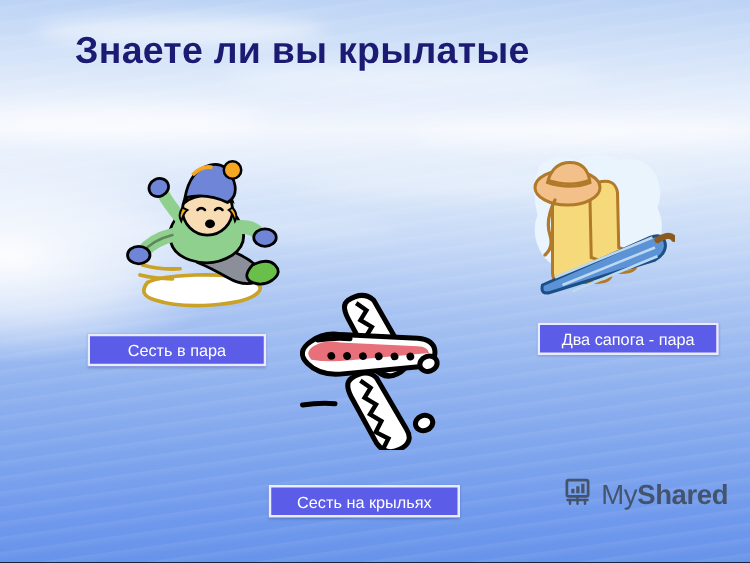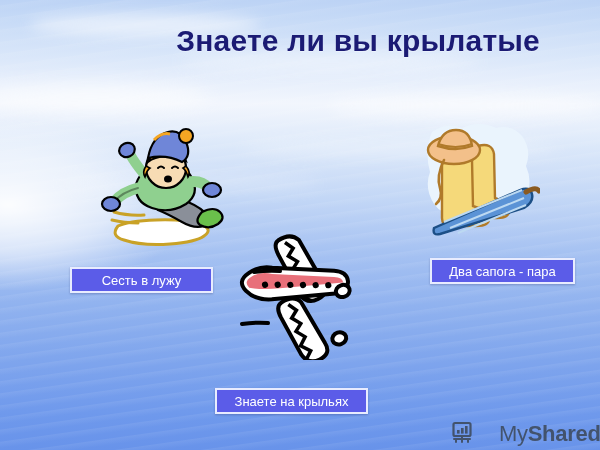--- a/index.html
+++ b/index.html
@@ -55,21 +55,21 @@
         rgba(255,255,255,0.00) 12px);
     opacity: .85;
   }
 
   
   #title {
     position: absolute;
     left: 60px;
     top: 22px;
     width: 480px;
-    text-align: right;
+    text-align: left;
     color: #1b1b74;
     font-size: 30px;
     font-weight: bold;
     line-height: 1.25;
     letter-spacing: .2px;
     text-shadow: 0 1px 0 rgba(255,255,255,.35);
   }
 
   
   .caption {
@@ -94,24 +94,24 @@
   
   .art { position: absolute; }
   #art-puddle { left: 96px;  top: 126px; width: 132px; height: 126px; }
   #art-boots  { left: 422px; top: 116px; width: 118px; height: 130px; }
   #art-plane  { left: 236px; top: 232px; width: 118px; height: 128px; }
 
   
   #watermark {
     position: absolute;
     left: 449px;
-    top: 419px;
+    top: 380px;
     display: flex;
     align-items: center;
-    gap: 24px;
+    gap: 6px;
     opacity: .88;
   }
   #watermark .wm-text {
     font-size: 22px;
     color: #3d4a5c;
     letter-spacing: -.3px;
   }
   #watermark .wm-text b { font-weight: bold; }
 </style>
 </head>
@@ -222,27 +222,27 @@
         <ellipse cx="106" cy="74" rx="7" ry="6" fill="#ffffff" stroke="#000" stroke-width="4"></ellipse>
         <ellipse cx="88" cy="118" rx="7" ry="6" fill="#ffffff" stroke="#000" stroke-width="4"></ellipse>
       </g>
 
       <path d="M18 40 q14 -2 26 -1" fill="none" stroke="#000" stroke-width="4" stroke-linecap="round"></path>
       <path d="M6 92 q14 -2 26 -1" fill="none" stroke="#000" stroke-width="4" stroke-linecap="round"></path>
     </svg>
   </div>
 
   <div class="caption" id="cap-puddle">
-    <span>Сесть в лужу</span>
+    <span>Сесть в пара</span>
   </div>
   <div class="caption" id="cap-boots">
     <span>Два сапога - пара</span>
   </div>
   <div class="caption" id="cap-wings">
-    <span>Знаете на крыльях</span>
+    <span>Сесть на крыльях</span>
   </div>
 
   <div id="watermark">
     <span>
       <svg width="26" height="26" viewBox="0 0 26 26" xmlns="http://www.w3.org/2000/svg">
         <rect x="4.5" y="4" width="17" height="13" rx="1.5" fill="none" stroke="#3d4a5c" stroke-width="2.2"></rect>
         <rect x="8" y="11" width="2.6" height="3.6" fill="#3d4a5c"></rect>
         <rect x="12" y="9" width="2.6" height="5.6" fill="#3d4a5c"></rect>
         <rect x="16" y="7" width="2.6" height="7.6" fill="#3d4a5c"></rect>
         <path d="M13 17 v3" stroke="#3d4a5c" stroke-width="2" stroke-linecap="round"></path>

